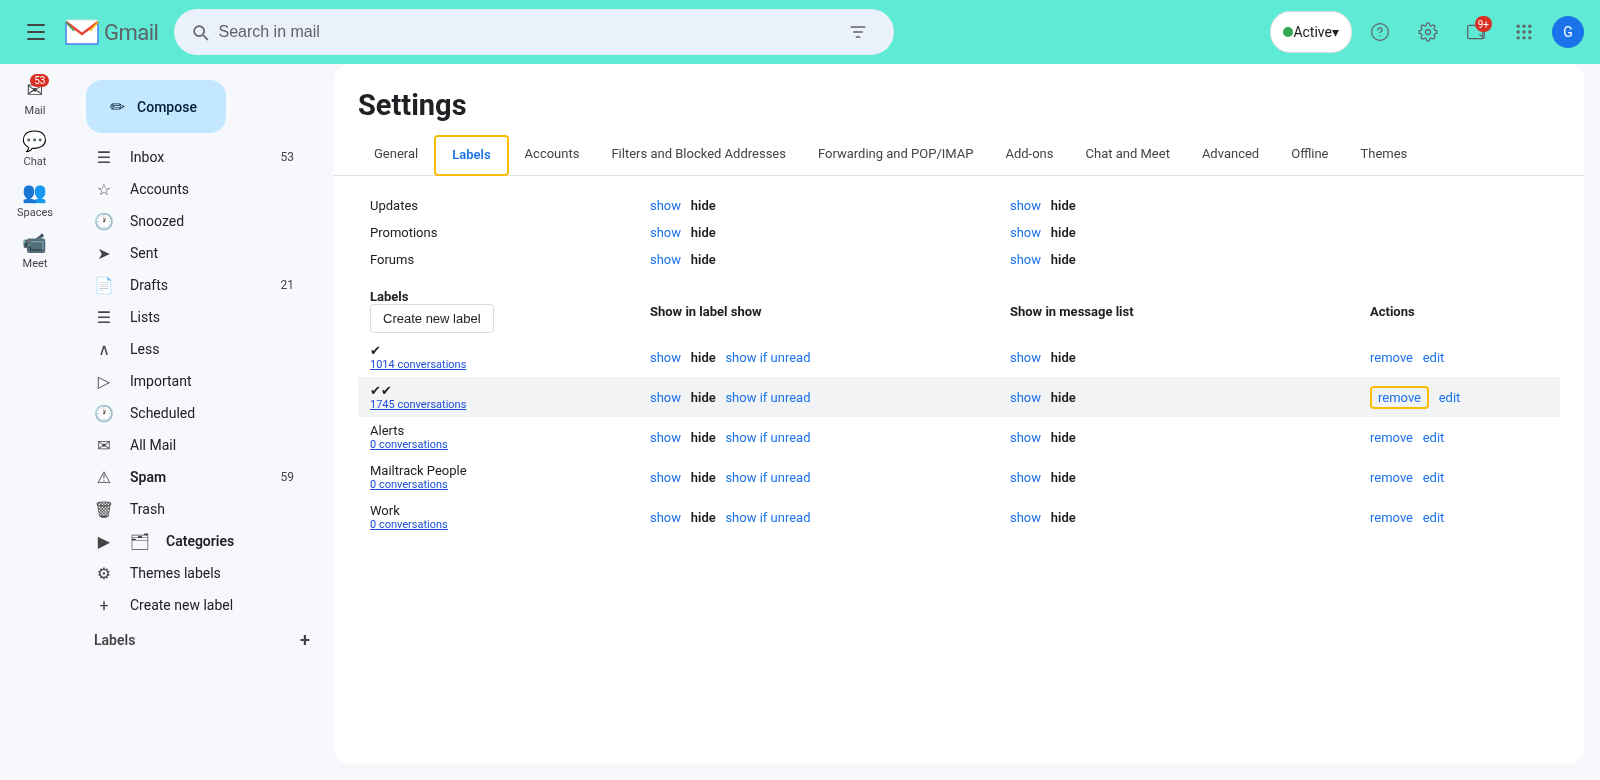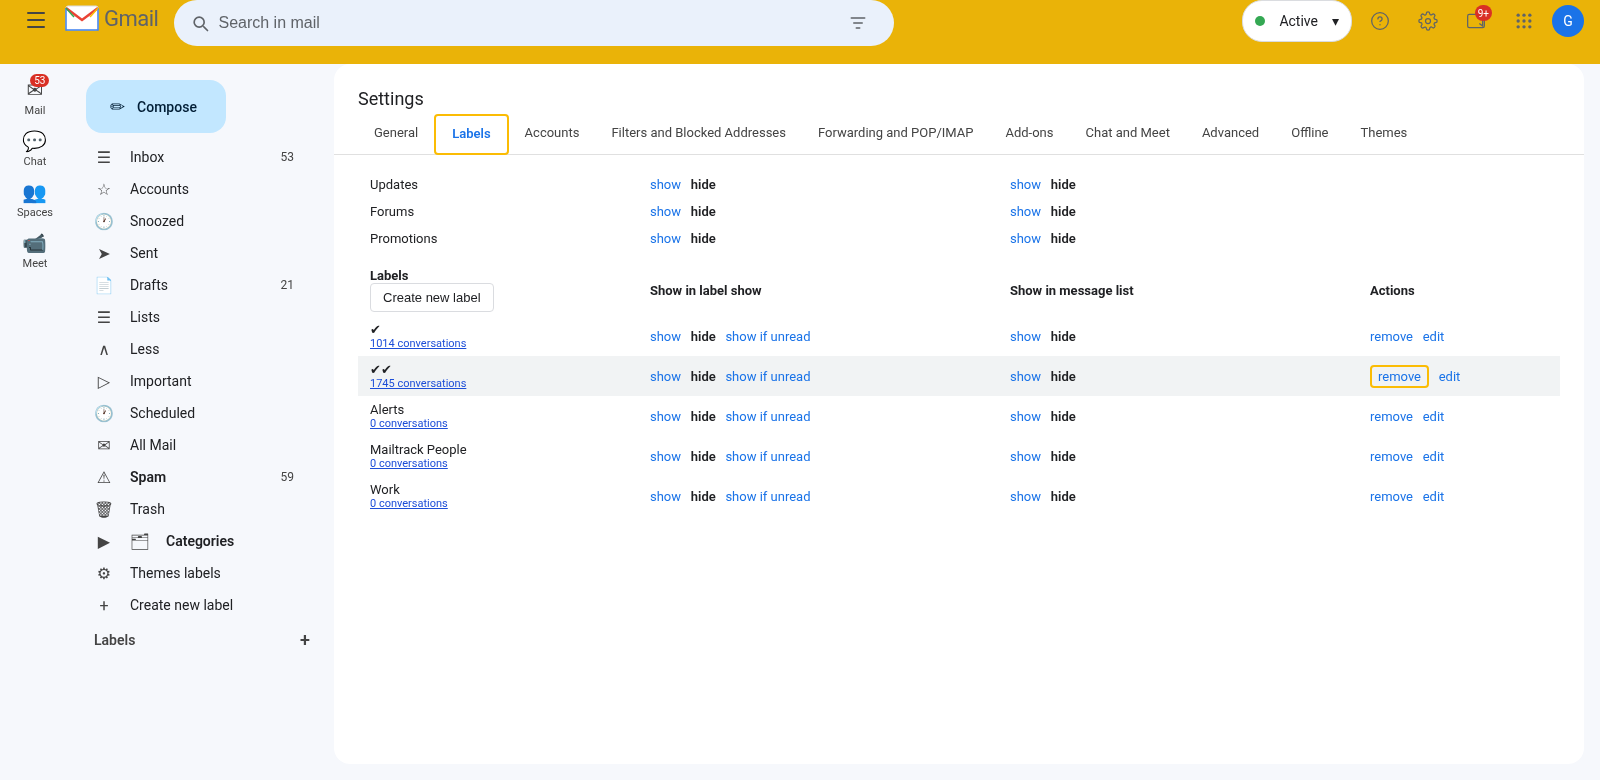--- a/index.html
+++ b/index.html
@@ -1,31 +1,31 @@
 <!DOCTYPE html>
 <html><head>
   <meta charset="utf-8">
   <style>
     * { box-sizing: border-box; margin: 0; padding: 0; }
     body { font-family: 'Google Sans', Roboto, Arial, sans-serif; background: #f6f8fc; color: #202124; font-size: 14px; height: 780px; overflow: hidden; display: flex; flex-direction: column; }
 
     
-    .topbar { display: flex; align-items: flex-start; background: #eab308; height: 64px; padding: 0 16px; gap: 8px; flex-shrink: 0; }
+    .topbar { display: flex; align-items: center; background: #5eead4; height: 64px; padding: 0 16px; gap: 8px; flex-shrink: 0; }
     .topbar-menu-icon { width: 40px; height: 40px; display: flex; align-items: center; justify-content: center; border-radius: 50%; cursor: pointer; }
     .hamburger { display: flex; flex-direction: column; gap: 5px; }
     .hamburger span { width: 18px; height: 2px; background: #444; border-radius: 1px; }
     .gmail-logo { display: flex; align-items: center; gap: 4px; margin-right: 8px; }
     .gmail-m { width: 36px; height: 36px; }
     .gmail-text { font-size: 22px; color: #5f6368; font-weight: 400; letter-spacing: -0.5px; }
     .search-bar { flex: 1; max-width: 720px; background: #eaf1fb; border-radius: 24px; display: flex; align-items: center; padding: 0 16px; height: 46px; gap: 8px; }
     .search-input { border: none; background: transparent; outline: none; font-size: 16px; flex: 1; color: #202124; }
     .search-input::placeholder { color: #5f6368; }
     .filter-icon-btn { width: 40px; height: 40px; display: flex; align-items: center; justify-content: center; border-radius: 50%; cursor: pointer; color: #444; }
     .topbar-right { margin-left: auto; display: flex; align-items: center; gap: 8px; }
-    .active-badge { display: flex; align-items: center; gap: 14px; border: 1px solid #dadce0; border-radius: 20px; padding: 12px 12px; cursor: pointer; background: white; font-size: 14px; }
+    .active-badge { display: flex; align-items: center; gap: 0; border: 1px solid #dadce0; border-radius: 20px; padding: 12px 12px; cursor: pointer; background: white; font-size: 14px; }
     .active-dot { width: 10px; height: 10px; border-radius: 50%; background: #34a853; }
     .icon-btn { width: 40px; height: 40px; border-radius: 50%; display: flex; align-items: center; justify-content: center; cursor: pointer; color: #5f6368; position: relative; }
     .notif-badge { position: absolute; top: 4px; right: 4px; background: #d93025; color: white; border-radius: 10px; font-size: 10px; min-width: 16px; height: 16px; display: flex; align-items: center; justify-content: center; padding: 0 3px; }
     .avatar { width: 32px; height: 32px; border-radius: 50%; background: #1a73e8; display: flex; align-items: center; justify-content: center; color: white; font-size: 14px; cursor: pointer; }
 
     
     .main-layout { display: flex; flex: 1; overflow: hidden; }
 
     
     .sidebar { width: 256px; flex-shrink: 0; padding: 8px 0; overflow-y: auto; background: #f6f8fc; }
@@ -35,21 +35,21 @@
     .nav-item { display: flex; align-items: center; gap: 16px; padding: 4px 16px 4px 24px; height: 32px; cursor: pointer; border-radius: 0 16px 16px 0; margin-right: 16px; font-size: 14px; color: #202124; }
     .nav-item .count { margin-left: auto; font-size: 12px; color: #444; }
     .nav-item .nav-icon { font-size: 16px; color: #444; width: 20px; display: flex; align-items: center; justify-content: center; }
     .labels-header { display: flex; align-items: center; justify-content: space-between; padding: 8px 16px 4px 24px; font-size: 14px; font-weight: 600; color: #444; }
 
     
     .content { flex: 1; overflow-y: auto; background: white; border-radius: 16px; margin: 0 16px 16px 8px; }
 
     
     .settings-header { padding: 24px 24px 0; }
-    .settings-title { font-size: 18px; font-weight: 400; color: #202124; margin-bottom: 4px; }
+    .settings-title { font-size: 29px; font-weight: 700; color: #202124; margin-bottom: 12px; }
 
     
     .tabs { display: flex; border-bottom: 1px solid #e0e0e0; padding: 0 24px; gap: 0; align-items: flex-end; }
     .tab { padding: 12px 16px; cursor: pointer; font-size: 13px; color: #444; border-bottom: 3px solid transparent; margin-bottom: -1px; white-space: nowrap; }
     .tab.active { color: #1a73e8; font-weight: 600; border-bottom: 3px solid #1a73e8; border: 2px solid #fbbc04; border-radius: 4px; background: white; padding: 10px 16px 12px; }
 
     
     .settings-content { padding: 16px 24px; }
 
     
@@ -284,35 +284,35 @@
               <a class="action-link bold">hide</a>
             </td>
             <td class="col-header-3">
               <a class="action-link">show</a>
               &nbsp;
               <a class="action-link bold">hide</a>
             </td>
             <td></td>
           </tr>
           <tr>
+            <td><span>Promotions</span></td>
+            <td>
+              <a class="action-link">show</a>
+              &nbsp;
+              <a class="action-link bold">hide</a>
+            </td>
+            <td>
+              <a class="action-link">show</a>
+              &nbsp;
+              <a class="action-link bold">hide</a>
+            </td>
+            <td></td>
+          </tr>
+          <tr>
             <td><span>Forums</span></td>
-            <td>
-              <a class="action-link">show</a>
-              &nbsp;
-              <a class="action-link bold">hide</a>
-            </td>
-            <td>
-              <a class="action-link">show</a>
-              &nbsp;
-              <a class="action-link bold">hide</a>
-            </td>
-            <td></td>
-          </tr>
-          <tr>
-            <td><span>Promotions</span></td>
             <td>
               <a class="action-link">show</a>
               &nbsp;
               <a class="action-link bold">hide</a>
             </td>
             <td>
               <a class="action-link">show</a>
               &nbsp;
               <a class="action-link bold">hide</a>
             </td>

